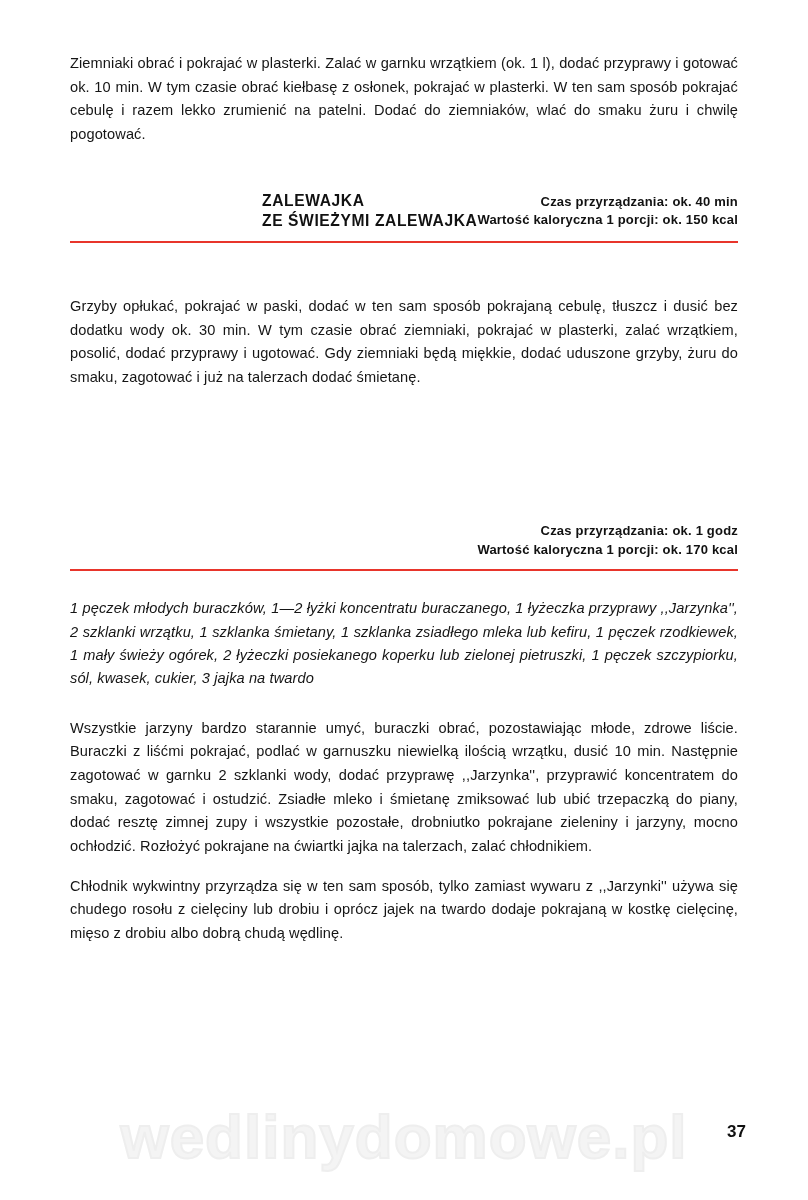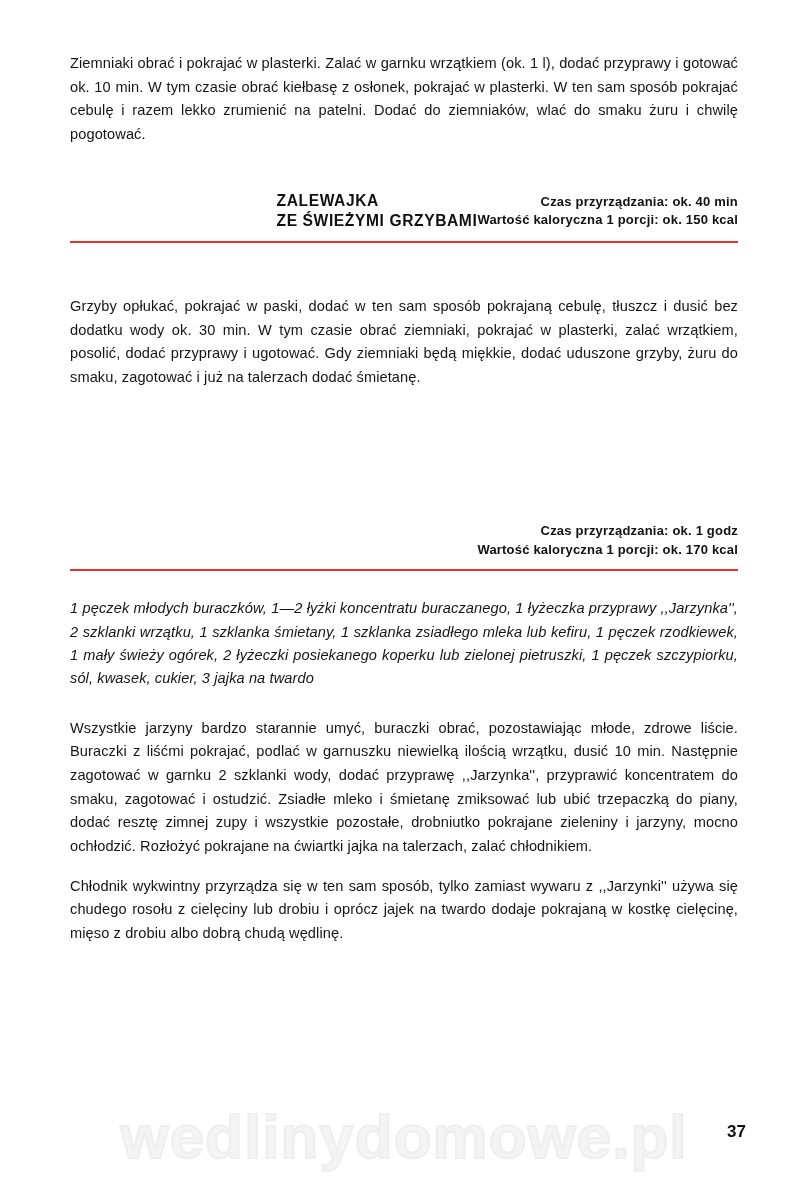--- a/index.html
+++ b/index.html
@@ -123,21 +123,21 @@
   <div class="content">
 
     <p class="body-text">Ziemniaki obrać i pokrajać w plasterki. Zalać w garnku wrzątkiem (ok. 1 l), dodać przyprawy i gotować ok. 10 min. W tym czasie obrać kiełbasę z osłonek, pokrajać w plasterki. W ten sam sposób pokrajać cebulę i razem lekko zrumienić na patelni. Dodać do ziemniaków, wlać do smaku żuru i chwilę pogotować.</p>
 
     <div class="spacer-lg"></div>
 
     <div>
       <div class="recipe-head">
         <div class="recipe-title">
           <div>ZALEWAJKA</div>
-          <div>ZE ŚWIEŻYMI GRZYBAMI</div>
+          <div>ZE ŚWIEŻYMI ZALEWAJKA</div>
         </div>
         <div class="recipe-meta">
           <div>Czas przyrządzania:  ok. 40 min</div>
           <div>Wartość kaloryczna 1 porcji:  ok. 150 kcal</div>
         </div>
       </div>
       <hr class="rule">
       <div class="spacer-md"></div>
       <div class="spacer-md"></div>
       <p class="body-text">Grzyby opłukać, pokrajać w paski, dodać w ten sam sposób pokrajaną cebulę, tłuszcz i dusić bez dodatku wody ok. 30 min. W tym czasie obrać ziemniaki, pokrajać w plasterki, zalać wrzątkiem, posolić, dodać przyprawy i ugotować. Gdy ziemniaki będą miękkie, dodać uduszone grzyby, żuru do smaku, zagotować i już na talerzach dodać śmietanę.</p>

